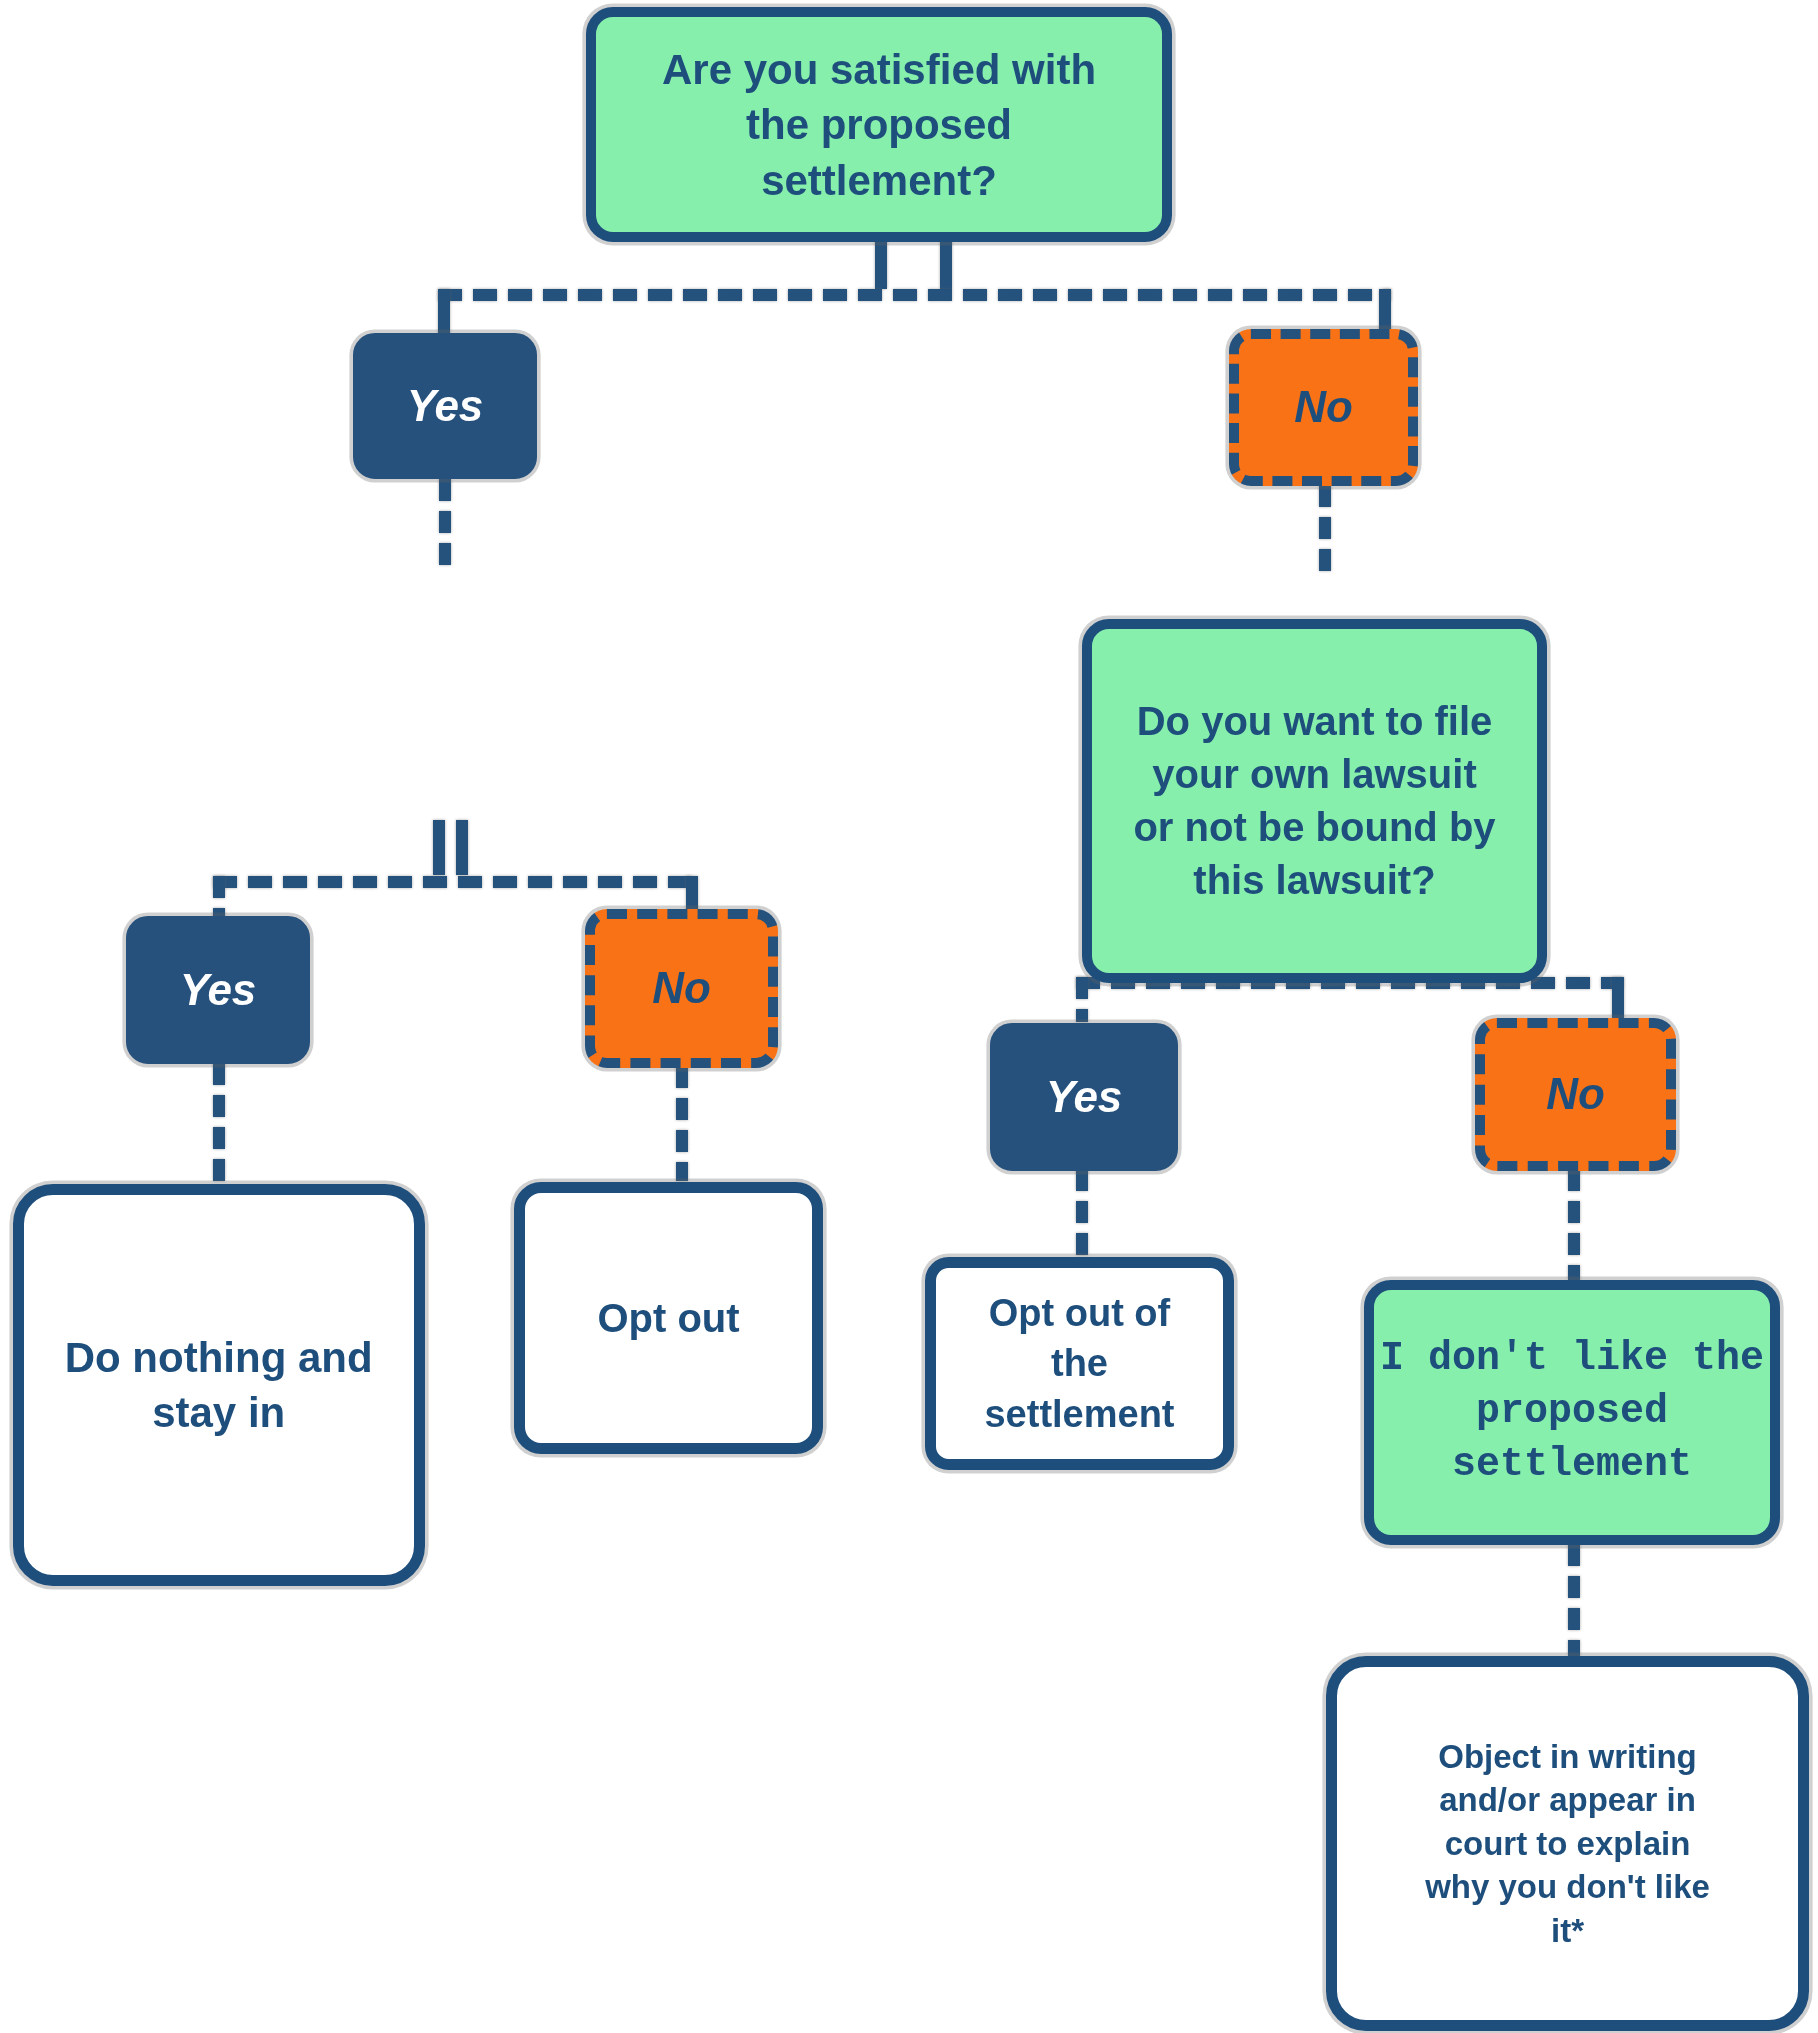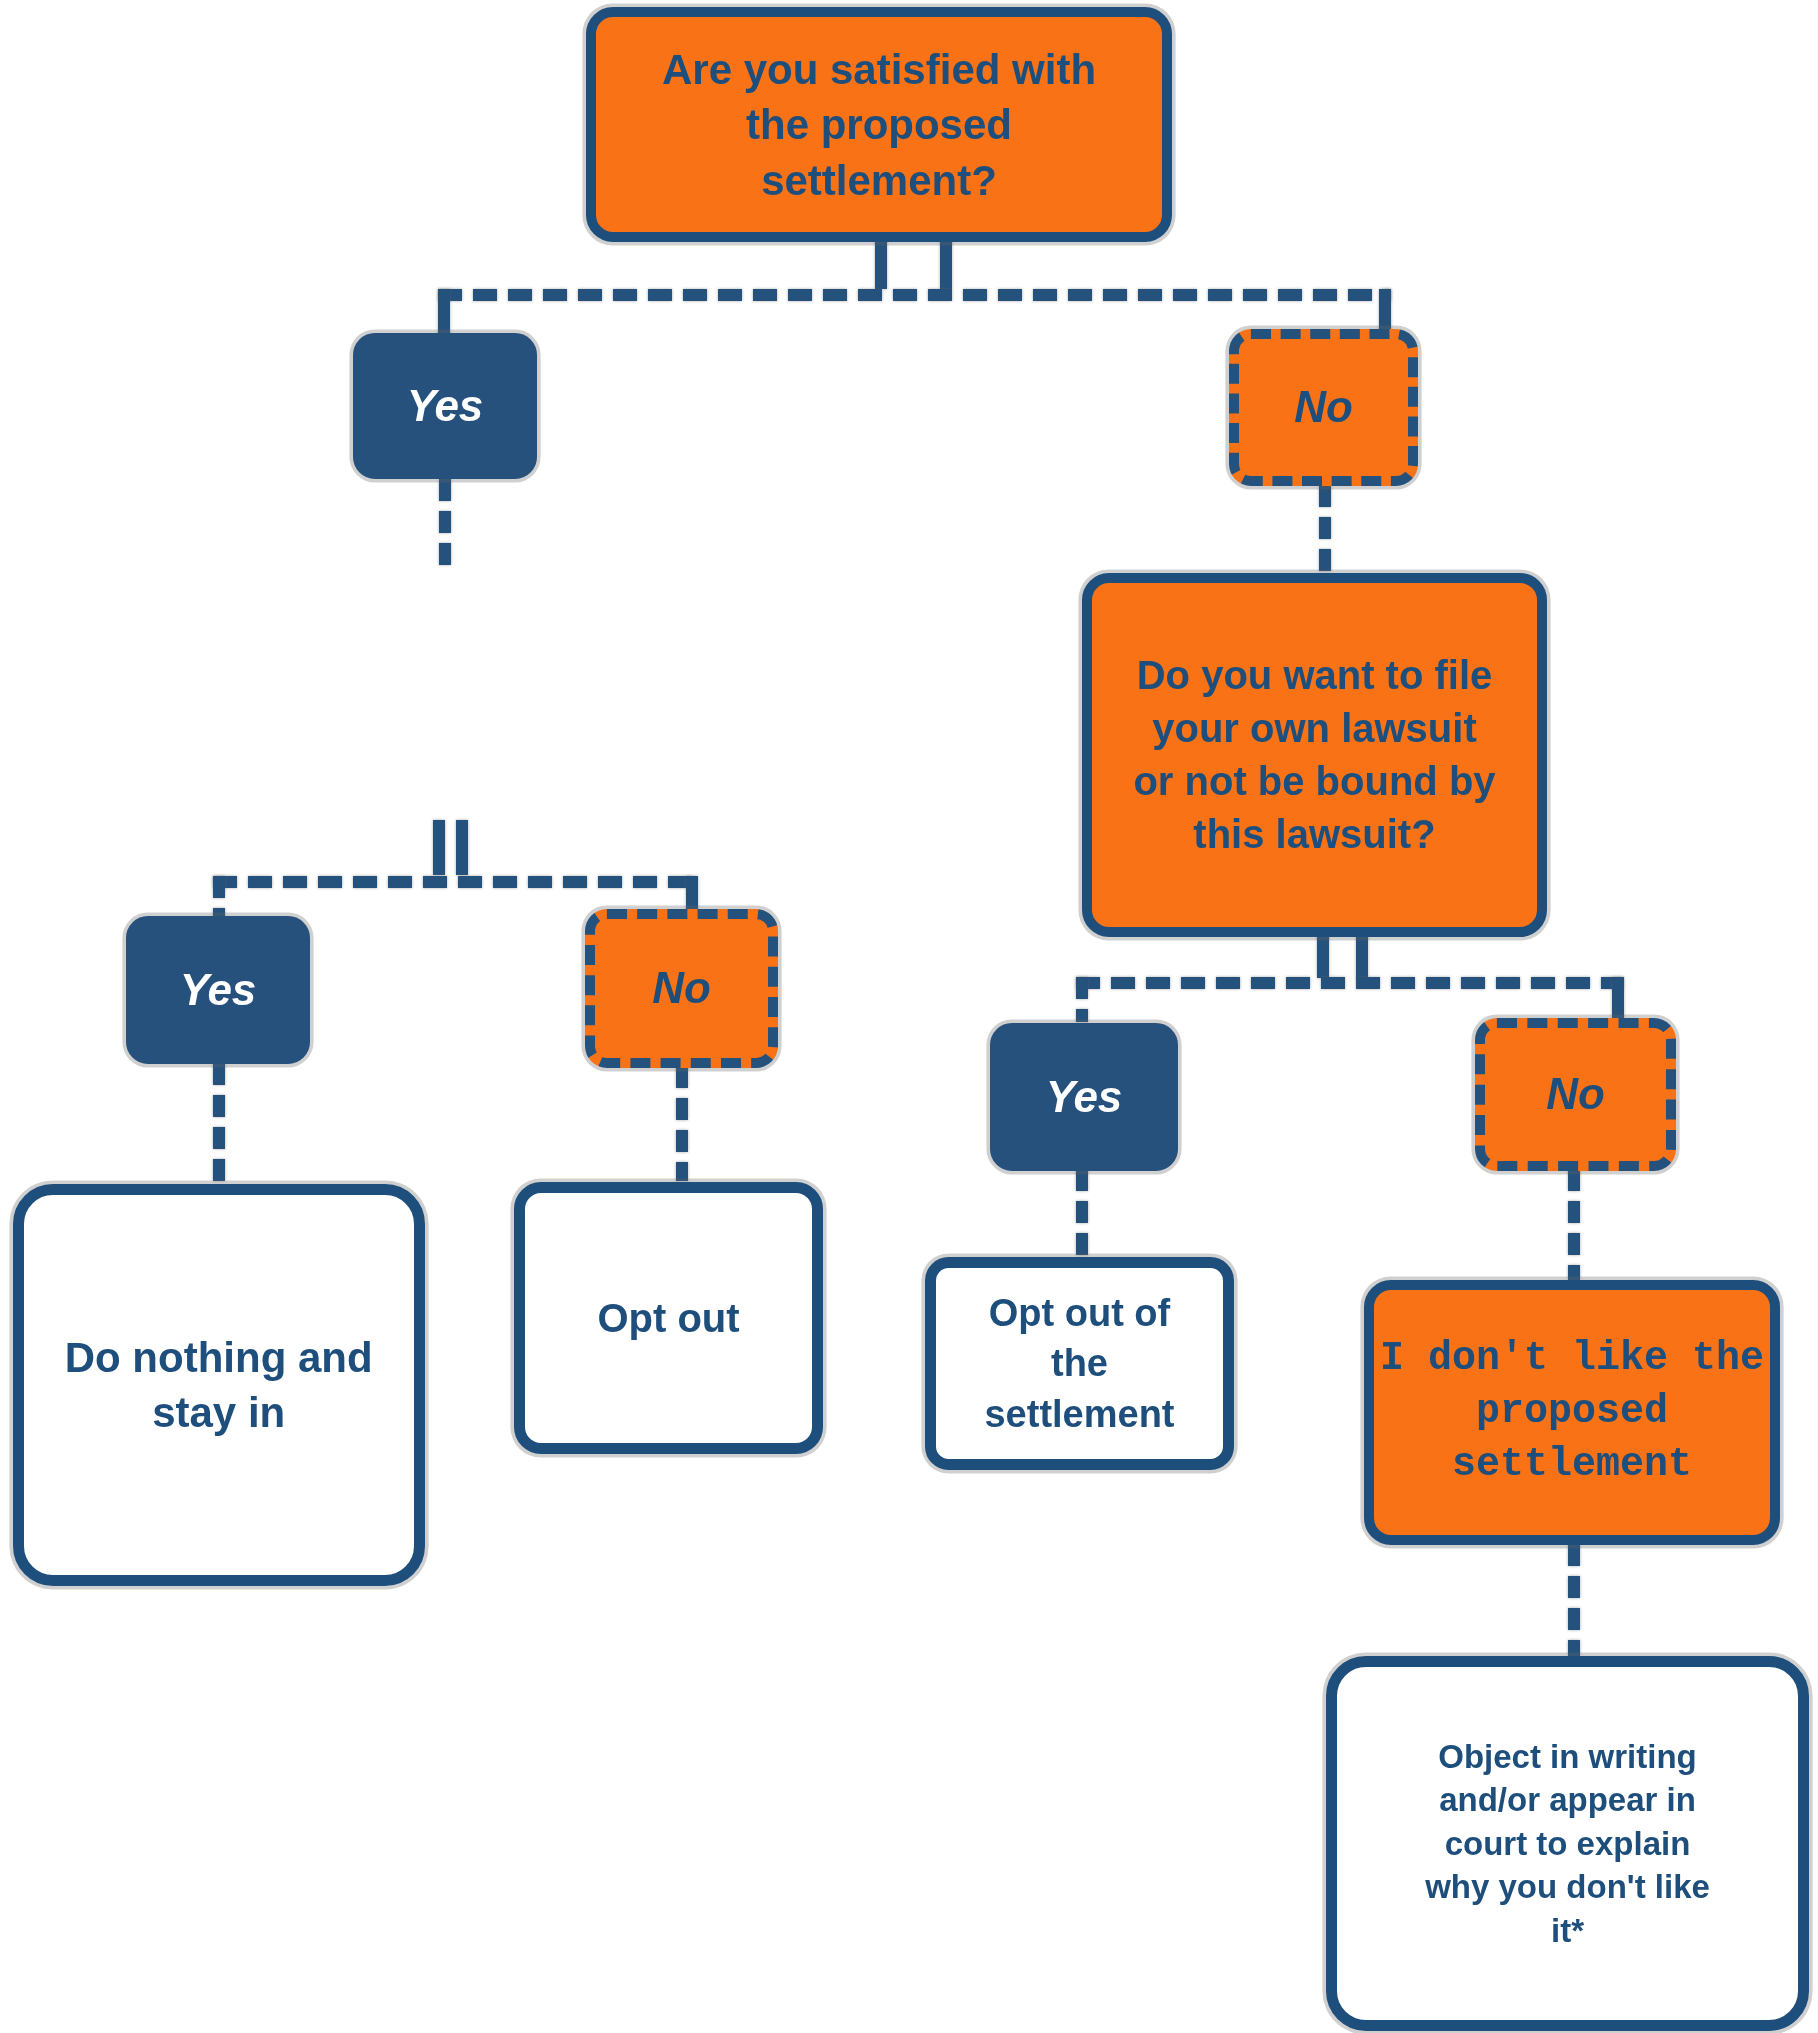--- a/index.html
+++ b/index.html
@@ -12,31 +12,31 @@
   }
   .abs{position:absolute;box-sizing:border-box;}
   
   .node{
     display:flex;align-items:center;justify-content:center;
     text-align:center;
     font-weight:700;
     box-shadow:0 0 0 3.6px rgba(99,99,99,0.30);
   }
   .node .label{white-space:pre-line;line-height:1.32;}
-  .q{ background:#f97316; border:10px solid #1e4e7c; color:#1e4e7c; border-radius:27px; }
+  .q{ background:#86efac; border:10px solid #1e4e7c; color:#1e4e7c; border-radius:27px; }
   .dark{ background:#27517d; border:9px solid #27517d; color:#ffffff; border-radius:22px; font-style:italic; }
   .dashedbox{ background:#f97316; border:10px dashed #24527d; color:#1e4e7c; border-radius:22px; font-style:italic; }
   .leaf{ background:#ffffff; border:11px solid #1e4e7c; color:#1e4e7c; border-radius:33px; }
   
   .vline{ width:11.8px; background:#24527d; }
   .vdash{ width:11.8px; background:repeating-linear-gradient(to bottom,#24527d 0 22px,transparent 22px 32px); }
   .hdash{ height:11.8px; background:repeating-linear-gradient(to right,#24527d 0 23.6px,transparent 23.6px 35px); }
   .conn{ filter:drop-shadow(0 0 1.8px rgba(99,99,99,0.55)); }
   
-  .fs-q1{font-size:42px;} .fs-q2{font-size:42px;} .fs-q3{font-size:40px;}
+  .fs-q1{font-size:42px;} .fs-q2{font-size:42px;} .fs-q3{font-size:40px;margin-top:46px;}
   .fs-yn{font-size:44px;} .fs-leaf1{font-size:42px;} .fs-leaf2{font-size:40px;}
   .fs-leaf3{font-size:38px;} .fs-box4{font-size:40px;} .fs-leaf4{font-size:33px;}
 </style>
 </head>
 <body>
 
 <div class="stage">
 
   <div class="abs vline conn" style="left:875px;top:239px;height:50px;"></div>
   <div class="abs vline conn" style="left:940px;top:239px;height:50px;"></div>

